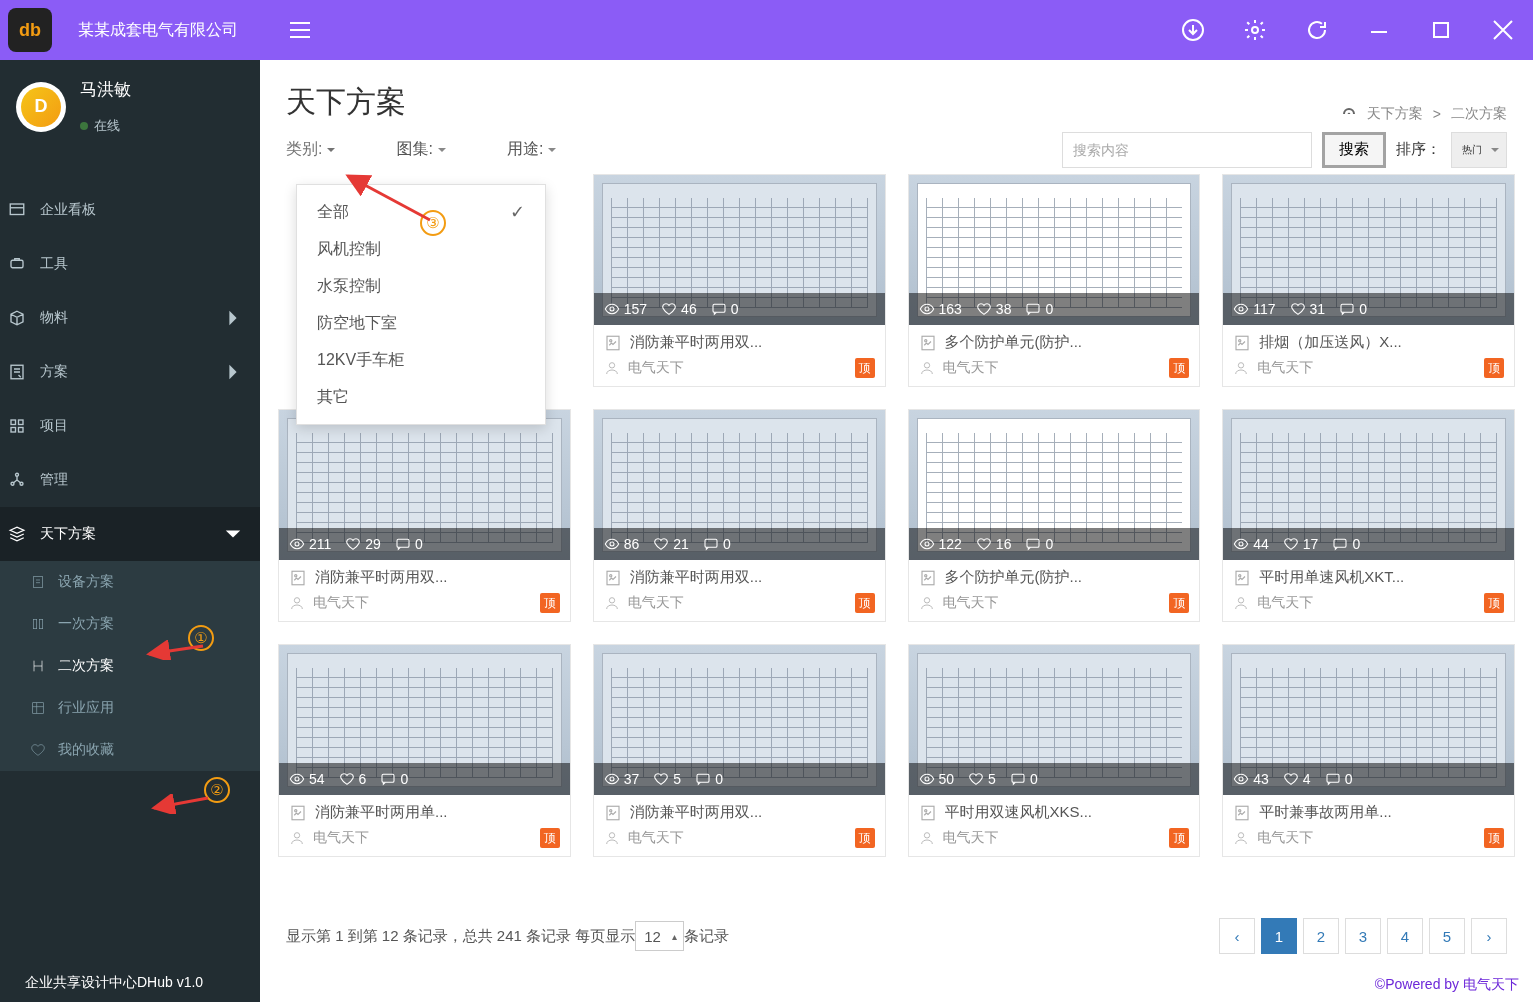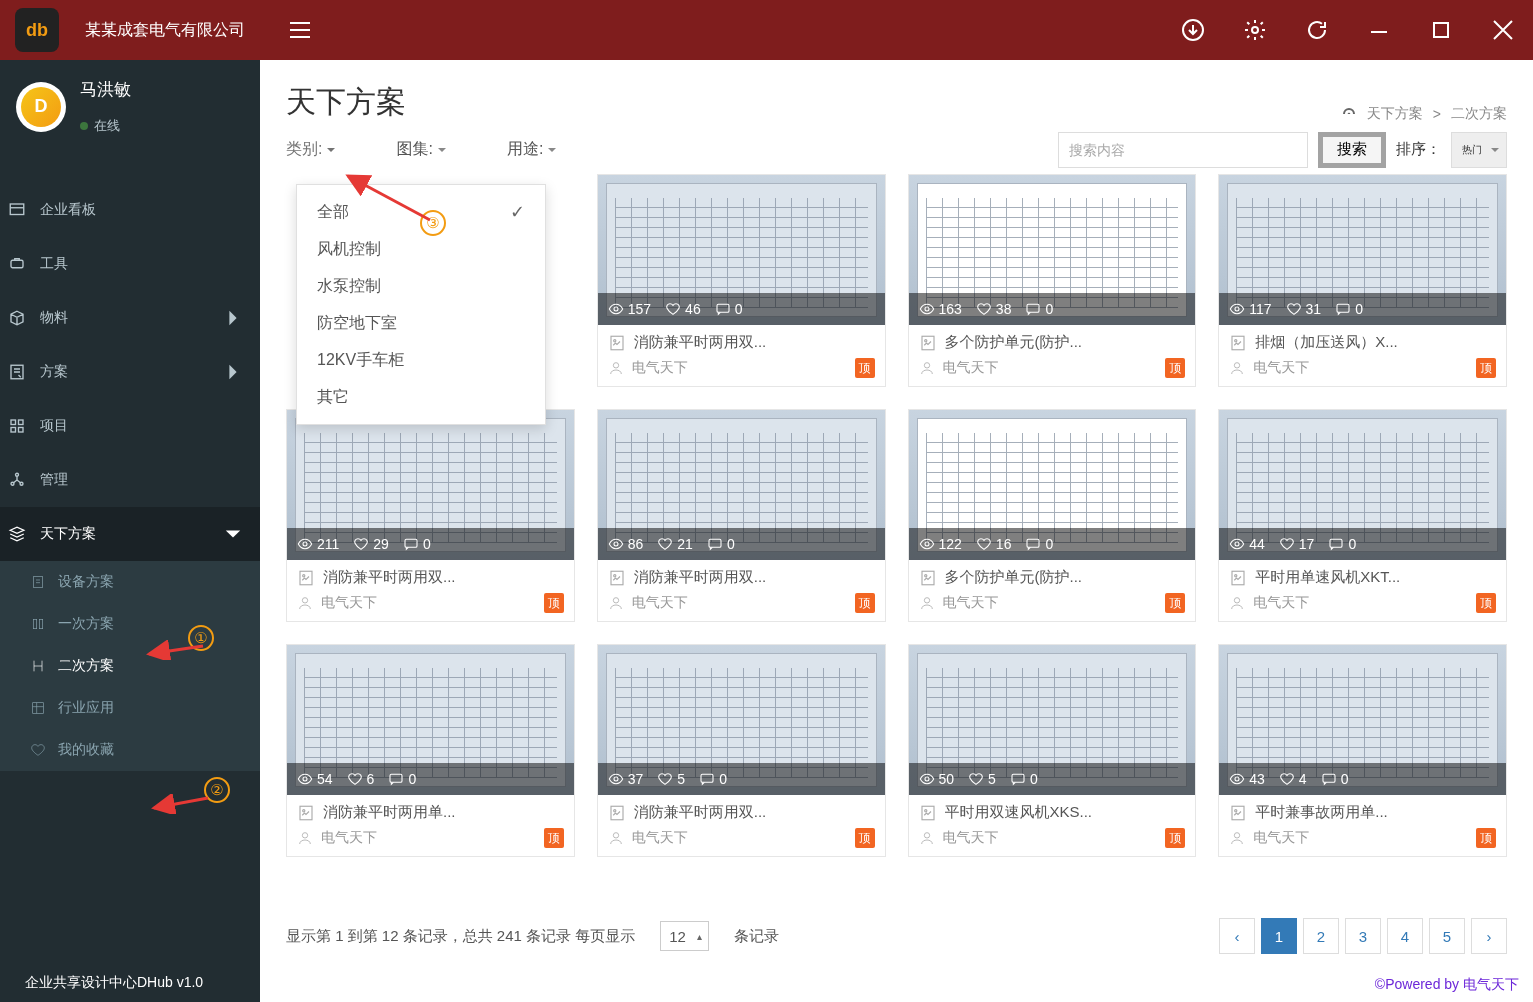--- a/index.html
+++ b/index.html
@@ -1,19 +1,19 @@
 <!DOCTYPE html>
 <html><head>
 <meta charset="utf-8">
 <style>
 * { margin: 0; padding: 0; box-sizing: border-box; }
 body { font-family: "Microsoft YaHei", Arial, sans-serif; font-size: 14px; color: #333; background: #fff; width: 1533px; height: 1002px; overflow: hidden; position: relative; }
 
 
-.titlebar { height: 60px; background: #7f1d1d; display: flex; align-items: center; position: relative; padding-left: 7px; }
+.titlebar { height: 60px; background: #8b5cf6; display: flex; align-items: center; position: relative; }
 .logo { width: 60px; height: 60px; display: flex; align-items: center; justify-content: center; }
 .logo-icon { width: 44px; height: 44px; background: #222; border-radius: 8px; display: flex; align-items: center; justify-content: center; color: #f39c12; font-weight: bold; font-size: 18px; }
 .company { color: #fff; font-size: 16px; padding-left: 18px; width: 200px; line-height: 1.4; }
 .titlebar-actions { position: absolute; right: 10px; top: 0; height: 60px; display: flex; align-items: center; gap: 22px; }
 .titlebar-btn { width: 40px; height: 40px; display: flex; align-items: center; justify-content: center; cursor: pointer; }
 .titlebar-btn svg { stroke: #fff; fill: none; stroke-width: 2; }
 .hamburger { position: absolute; left: 280px; top: 0; height: 60px; width: 40px; display: flex; align-items: center; justify-content: center; cursor: pointer; }
 .hamburger svg { stroke: #fff; fill: none; stroke-width: 2; }
 
 
@@ -40,31 +40,31 @@
 .page-header { padding:22px 26px 10px 26px; display:flex; align-items:flex-end; justify-content:space-between; }
 .page-title { font-size:30px; color:#333; font-weight:normal;}
 .breadcrumb { color:#888; font-size:14px; display:flex;align-items:center;gap:10px;}
 .breadcrumb svg{width:16px;height:16px;fill:#666;}
 .toolbar { padding:6px 26px 14px 26px; display:flex; align-items:center; position:relative;}
 .filter { margin-right:60px; color:#555; cursor:pointer; display:flex;align-items:center;gap:4px;font-size:16px;}
 .filter.active { color:#737373;}
 .toolbar-right { position:absolute; right:26px; display:flex;align-items:center;gap:10px;}
 .search-input { width:250px;height:36px;border:1px solid #ddd;padding:0 10px;font-size:14px;}
 .search-input::placeholder{color:#aaa;}
-.search-btn { height:36px;padding:0 14px;background:#f5f5f5;border:5px solid #a3a3a3;cursor:pointer;font-size:15px;}
+.search-btn { height:36px;padding:0 14px;background:#f5f5f5;border:3px solid #a3a3a3;cursor:pointer;font-size:15px;}
 .sort-label { font-size:15px;color:#333;}
 .sort-sel { height:36px;background:#eee;border:1px solid #ddd;padding:0 24px 0 10px;cursor:pointer;position:relative;font-size:10px;display:flex;align-items:center;}
 
 
 .dropdown { position:absolute; left:296px; top:184px; width:250px; background:#fff; border:1px solid #e0e0e0; box-shadow:0 4px 12px rgba(0,0,0,.15); z-index:20; padding:8px 0;}
 .dropdown-item { padding:8px 20px; font-size:16px; color:#555; cursor:pointer; display:flex;justify-content:space-between;align-items:center;}
 .check { color:#666;font-size:18px;}
 
 
-.grid { padding:0 26px; display:grid; grid-template-columns: repeat(4, 1fr); gap:22px 22px; }
+.grid { padding:0 18px; display:grid; grid-template-columns: repeat(4, 1fr); gap:22px 22px; }
 .card { border:1px solid #e6e6e6; background:#fff;}
 .thumb { height:150px; background:linear-gradient(180deg,#c8d4e0 0%, #b0bfce 100%); position:relative; overflow:hidden;}
 .thumb-overlay { position:absolute;left:0;right:0;bottom:0;height:32px;background:rgba(0,0,0,.5); display:flex;align-items:center;gap:14px;padding:0 10px;color:#fff;font-size:14px;}
 .thumb-overlay .stat{display:flex;align-items:center;gap:4px;}
 .thumb-overlay svg{width:16px;height:16px;stroke:#fff;fill:none;stroke-width:1.6;}
 .card-body { padding:8px 10px;}
 .card-title-row{display:flex;align-items:center;gap:8px;color:#555;font-size:15px;}
 .card-title-row svg{width:18px;height:18px;stroke:#aaa;fill:none;stroke-width:1.5;}
 .card-title { white-space:nowrap;overflow:hidden;text-overflow:ellipsis;flex:1;}
 .card-author-row{display:flex;align-items:center;gap:8px;color:#999;font-size:14px;margin-top:6px;justify-content:space-between;}
@@ -72,21 +72,21 @@
 .card-author-row svg{width:16px;height:16px;stroke:#bbb;fill:none;stroke-width:1.5;}
 .badge-top{width:20px;height:20px;background:#f26522;color:#fff;font-size:12px;display:flex;align-items:center;justify-content:center;border-radius:2px;}
 
 
 .schematic { position:absolute; inset:8px; background:#dce4ec; border:1px solid #aab4c0;}
 .schematic::before, .schematic::after{content:"";position:absolute;background:repeating-linear-gradient(0deg,#8a96a5 0 1px, transparent 1px 10px), repeating-linear-gradient(90deg,#8a96a5 0 1px, transparent 1px 16px); inset:14px 8px 8px 8px; opacity:.5;}
 .schematic-white { background:#fff;}
 
 
 .pager-bar { position:absolute; left:0; right:0; bottom:38px; padding:10px 26px; display:flex;align-items:center;justify-content:space-between;font-size:15px;color:#555;}
-.pager-left{display:flex;align-items:center;gap:25px;}
+.pager-left{display:flex;align-items:center;gap:0;}
 .perpage{height:30px;border:1px solid #ccc;padding:0 22px 0 8px;display:flex;align-items:center;position:relative;background:#fff;}
 .perpage::after{content:"▴";position:absolute;right:6px;color:#666;font-size:10px;}
 .pagination{display:flex;gap:6px;}
 .page-btn{min-width:36px;height:36px;border:1px solid #ddd;display:flex;align-items:center;justify-content:center;cursor:pointer;color:#337ab7;background:#fff;}
 .page-btn.current{background:#337ab7;color:#fff;border-color:#337ab7;}
 .footer-right{position:absolute;right:14px;bottom:8px;color:#6d28d9;font-size:14px;}
 
 
 .anno{position:absolute;z-index:30;pointer-events:none;}
 .circle-num{width:26px;height:26px;border:2px solid #f39c12;border-radius:50%;display:flex;align-items:center;justify-content:center;color:#f39c12;font-size:15px;background:rgba(255,255,255,0);}

